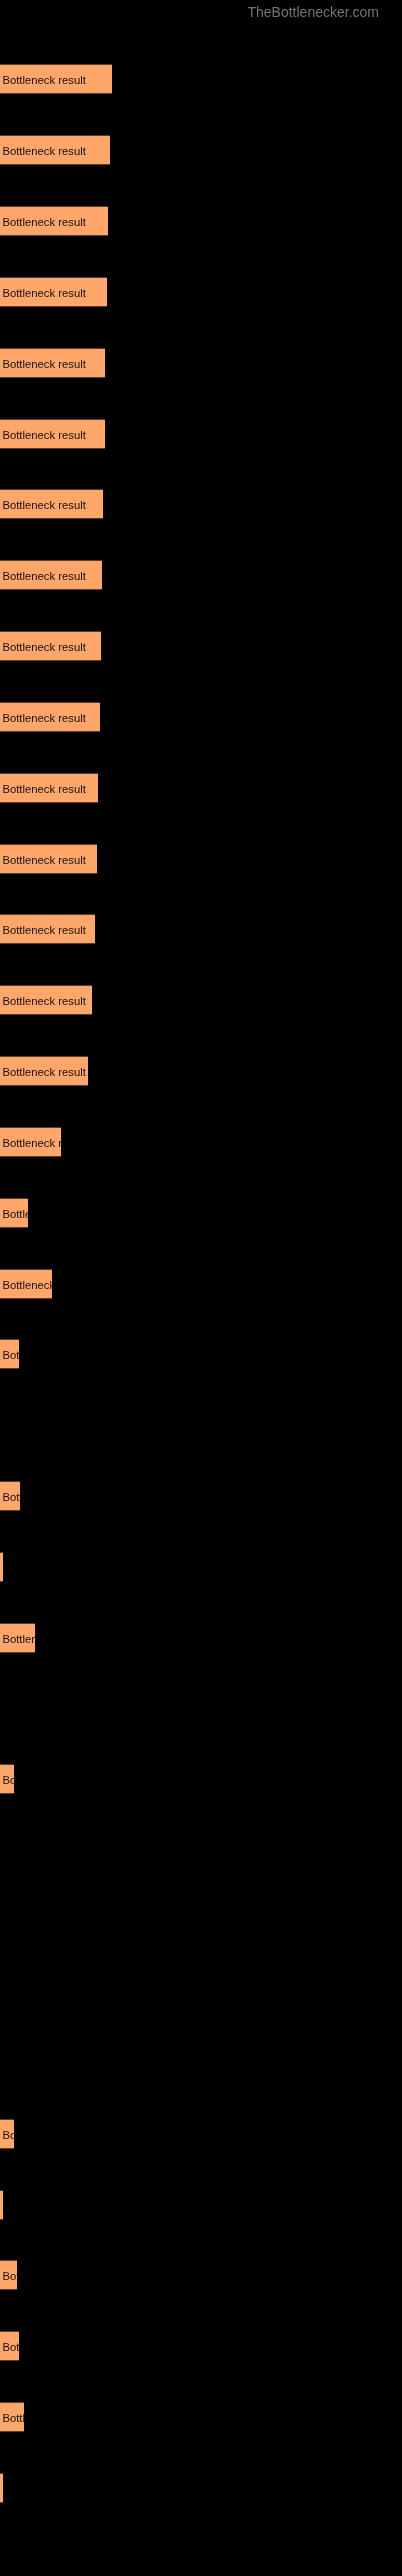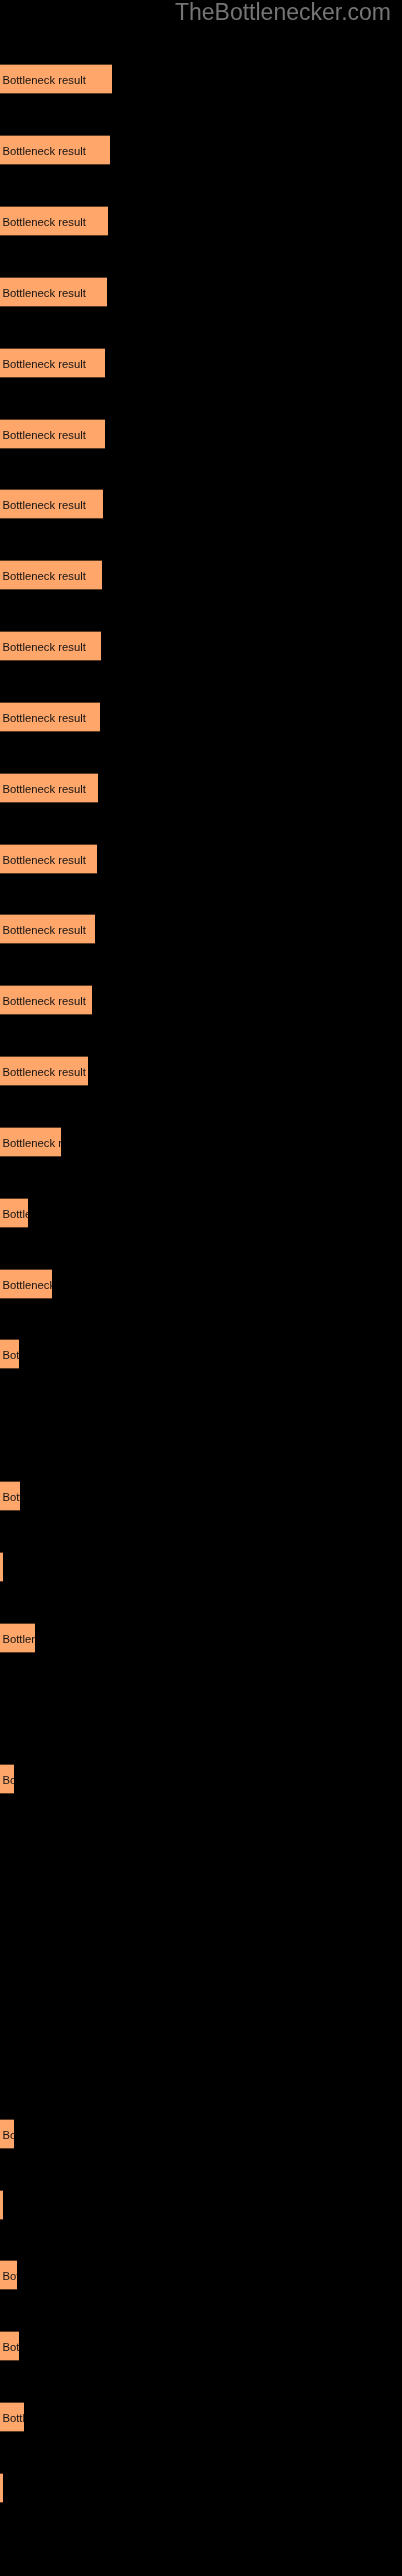--- a/index.html
+++ b/index.html
@@ -10,23 +10,23 @@
   body {
     width: 403px;
     height: 2576px;
     position: relative;
     overflow: hidden;
     font-family: "Liberation Sans", sans-serif;
   }
 
   .watermark {
     position: absolute;
-    right: 12px;
+    right: 24px;
     top: 1.6px;
-    font-size: 23px;
+    font-size: 14px;
     line-height: 21px;
     color: #757575;
     font-family: "Liberation Sans", sans-serif;
     white-space: nowrap;
     letter-spacing: 0px;
   }
 
   .chart {
     position: absolute;
     left: 0;

